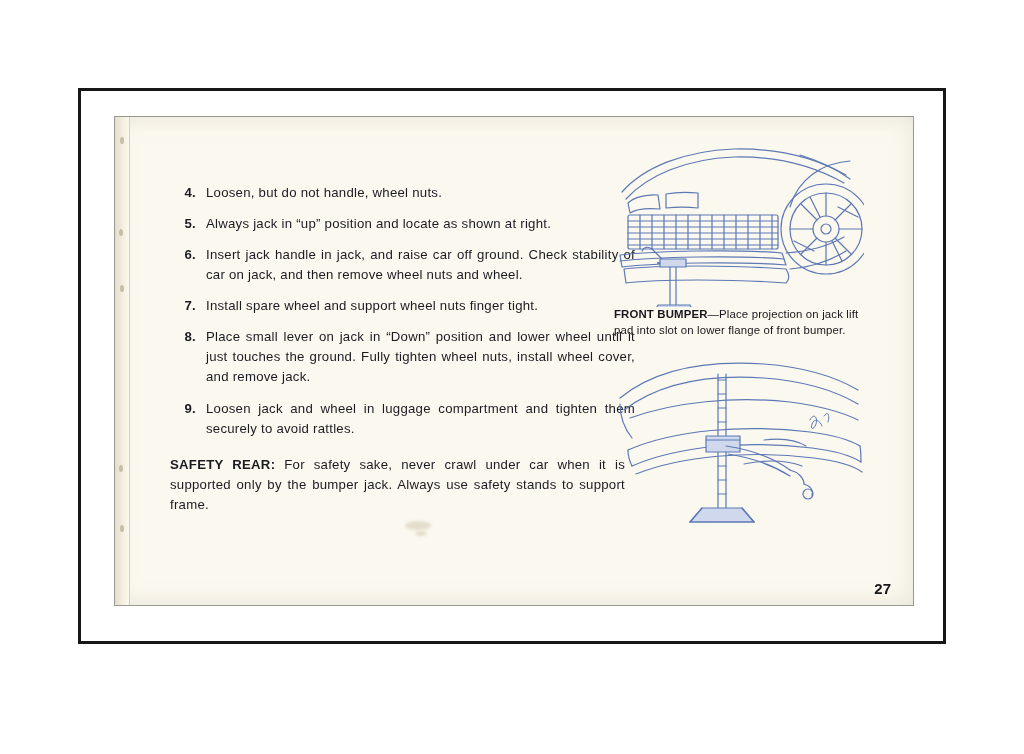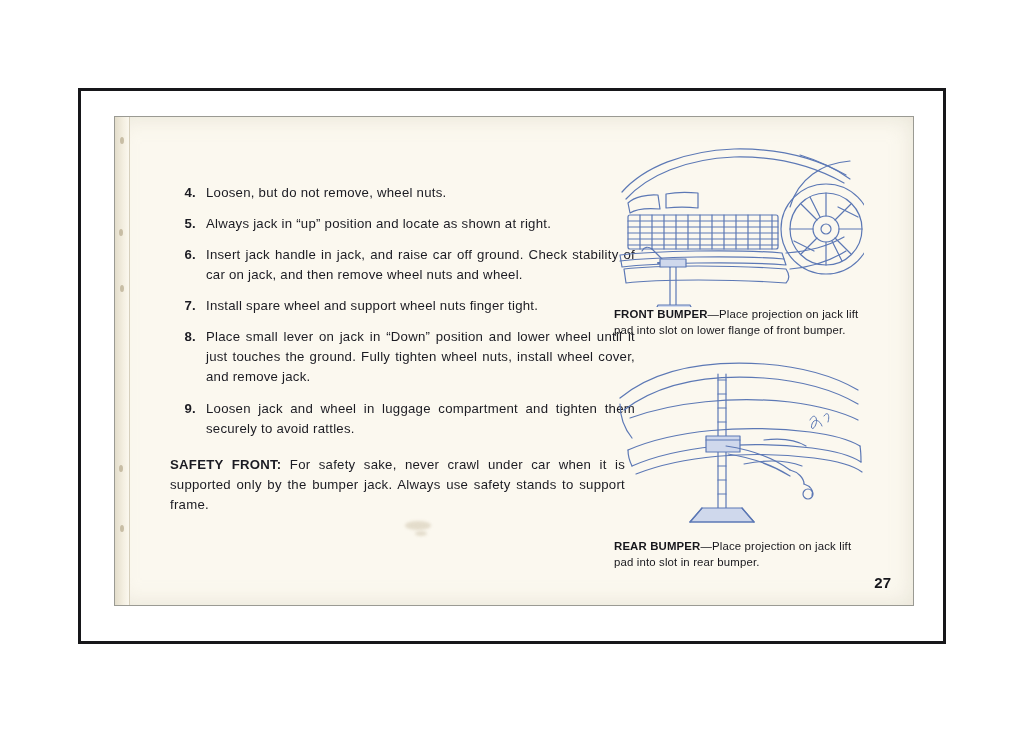--- a/index.html
+++ b/index.html
@@ -123,21 +123,21 @@
     width: 245px;
   }
   .fig-caption b { font-weight: bold; }
 
   .fig-art { position: relative; }
   .fig-art svg { display: block; }
 
   #page-number {
     position: absolute;
     right: 22px;
-    bottom: 14px;
+    bottom: 8px;
     font-size: 15px;
     font-weight: bold;
     color: #17171c;
   }
 </style>
 </head>
 <body>
 
 <div id="scan">
   <div id="page-frame">
@@ -151,21 +151,21 @@
         <div class="punch" style="left:5px; top:408px;"></div>
       </div>
 
       <div class="smudge" style="left:290px; top:404px; width:26px; height:9px;"></div>
       <div class="smudge" style="left:300px; top:414px; width:12px; height:5px;"></div>
 
       <div id="text-col">
 
         <div class="item">
           <div class="num">4.</div>
-          <div class="itext">Loosen, but do not remove, wheel nuts.</div>
+          <div class="itext">Loosen, but do not handle, wheel nuts.</div>
         </div>
 
         <div class="item">
           <div class="num">5.</div>
           <div class="itext">Always jack in “up” position and locate as shown at right.</div>
         </div>
 
         <div class="item">
           <div class="num">6.</div>
           <div class="itext">Insert jack handle in jack, and raise car off ground. Check stability of car on jack, and then remove wheel nuts and wheel.</div>
@@ -180,21 +180,21 @@
           <div class="num">8.</div>
           <div class="itext">Place small lever on jack in “Down” position and lower wheel until it just touches the ground. Fully tighten wheel nuts, install wheel cover, and remove jack.</div>
         </div>
 
         <div class="item">
           <div class="num">9.</div>
           <div class="itext">Loosen jack and wheel in luggage compartment and tighten them securely to avoid rattles.</div>
         </div>
 
         <div id="safety-note">
-          <b>SAFETY FRONT:</b><span> For safety sake, never crawl under car when it is supported only by the bumper jack. Always use safety stands to support frame.</span>
+          <b>SAFETY REAR:</b><span> For safety sake, never crawl under car when it is supported only by the bumper jack. Always use safety stands to support frame.</span>
         </div>
       </div>
 
       <div id="fig-col">
 
         <div class="figure">
           <div class="fig-art">
             <svg width="250" height="170" viewBox="0 0 250 170" aria-hidden="true">
               <g fill="none" stroke="#5c78b5" stroke-width="1.2" stroke-linecap="round" stroke-linejoin="round">
 
@@ -287,23 +287,20 @@
                 <path d="M76 168 H140"></path>
                 <path d="M88 154 L76 168 M128 154 L140 168"></path>
 
                 <path d="M6 50 C6 62 10 74 18 84"></path>
 
                 <path d="M196 66 c4 -8 8 -2 6 4 c-2 6 -6 6 -4 0 c2 -6 8 -4 10 2" stroke-width="1"></path>
                 <path d="M210 62 c4 -6 6 0 4 6" stroke-width="1"></path>
               </g>
             </svg>
           </div>
-          <div class="fig-caption">
-            <b>REAR BUMPER</b><span>—Place projection on jack lift pad into slot in rear bumper.</span>
-          </div>
         </div>
       </div>
 
       <div id="page-number">27</div>
 
     </div>
   </div>
 </div>
 
 </body></html>

